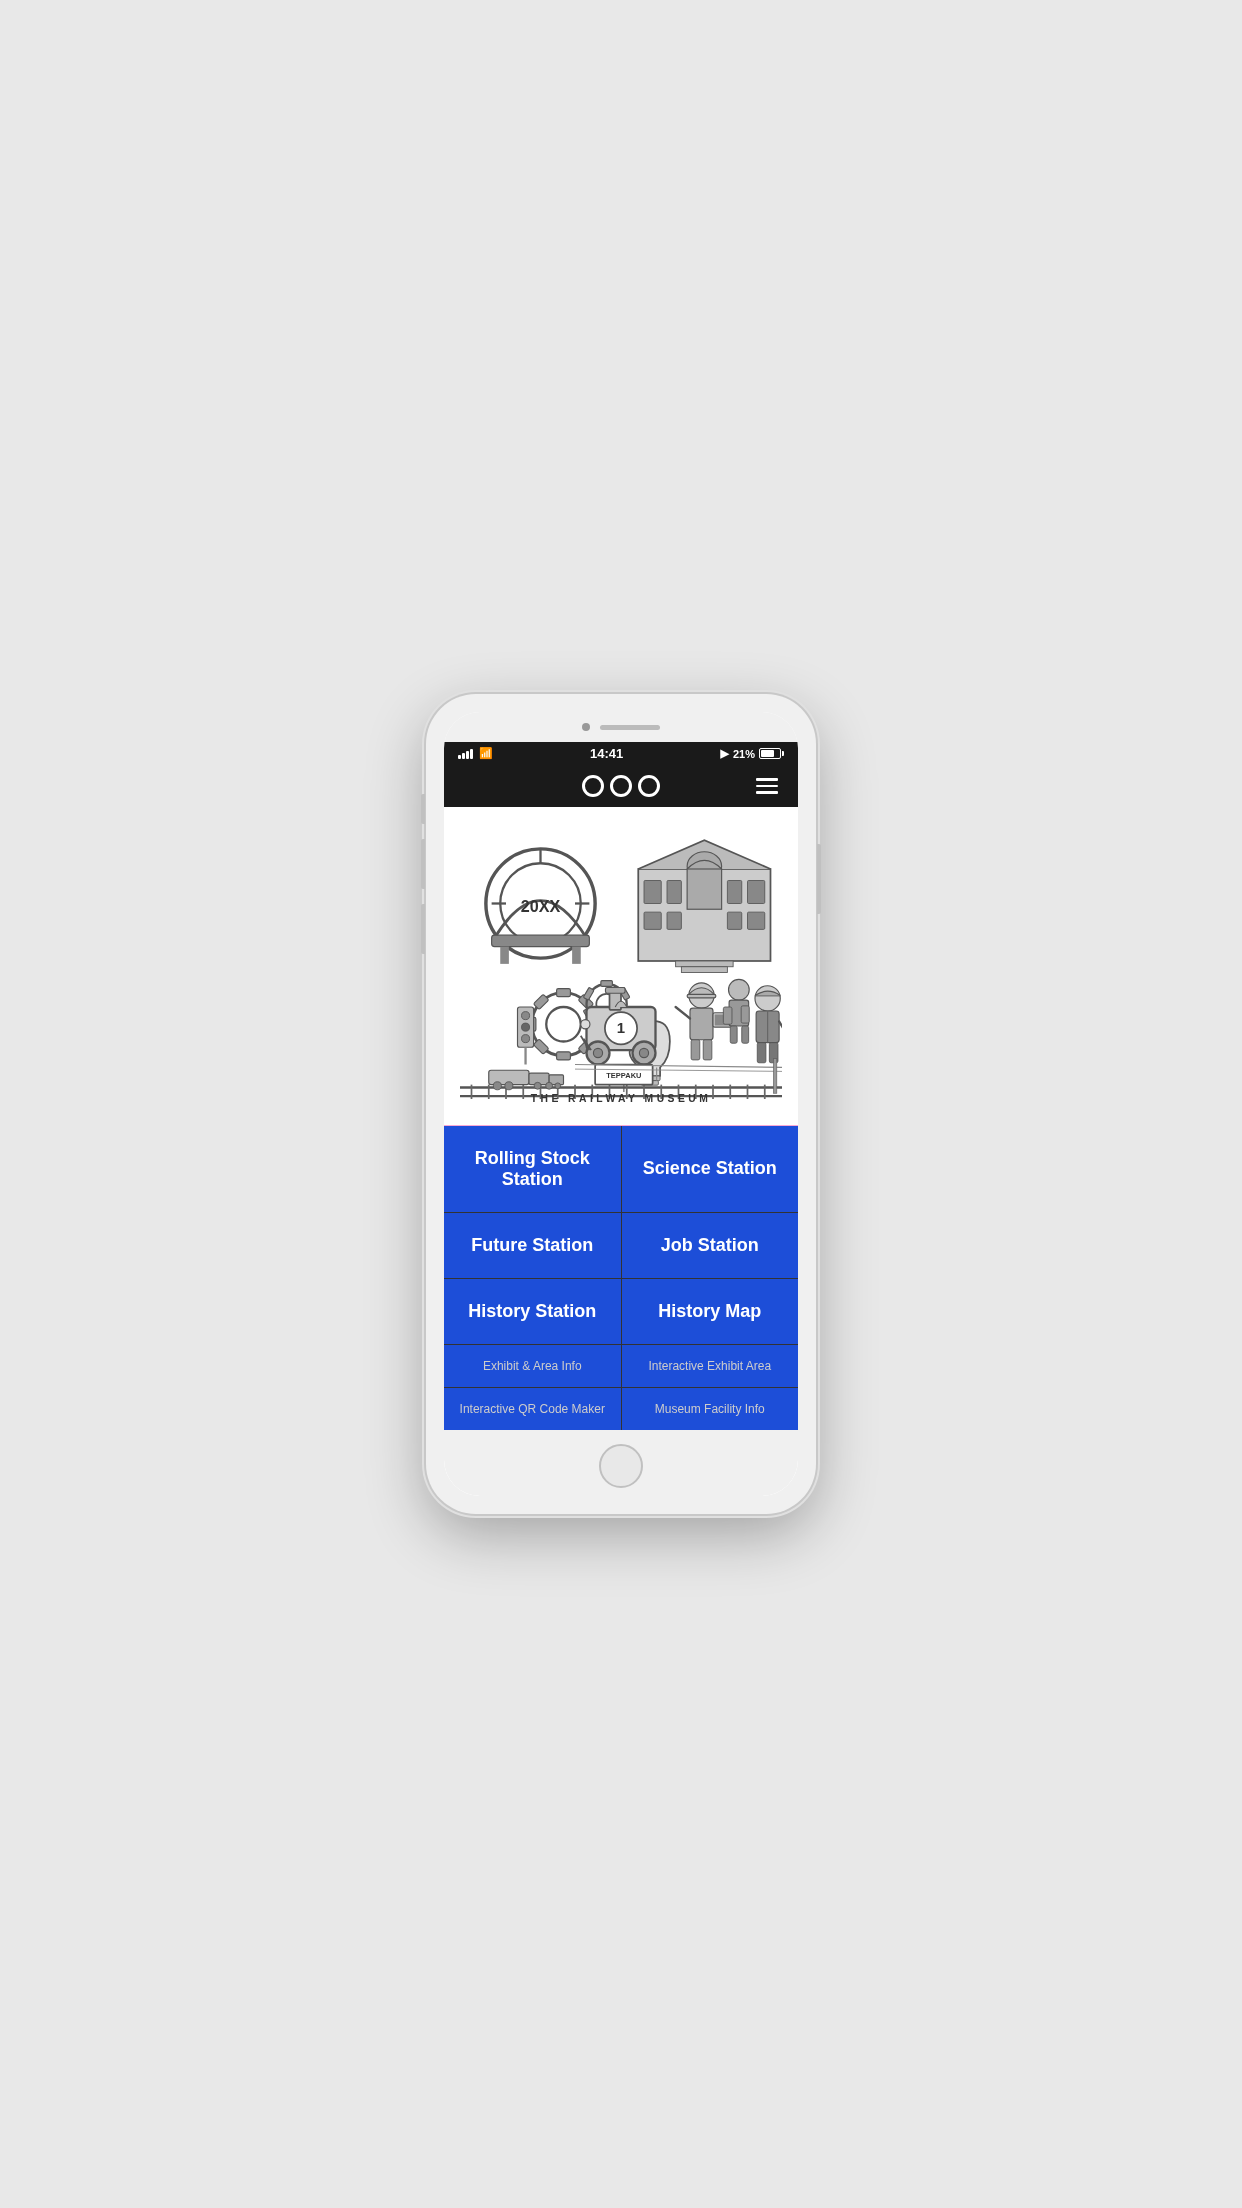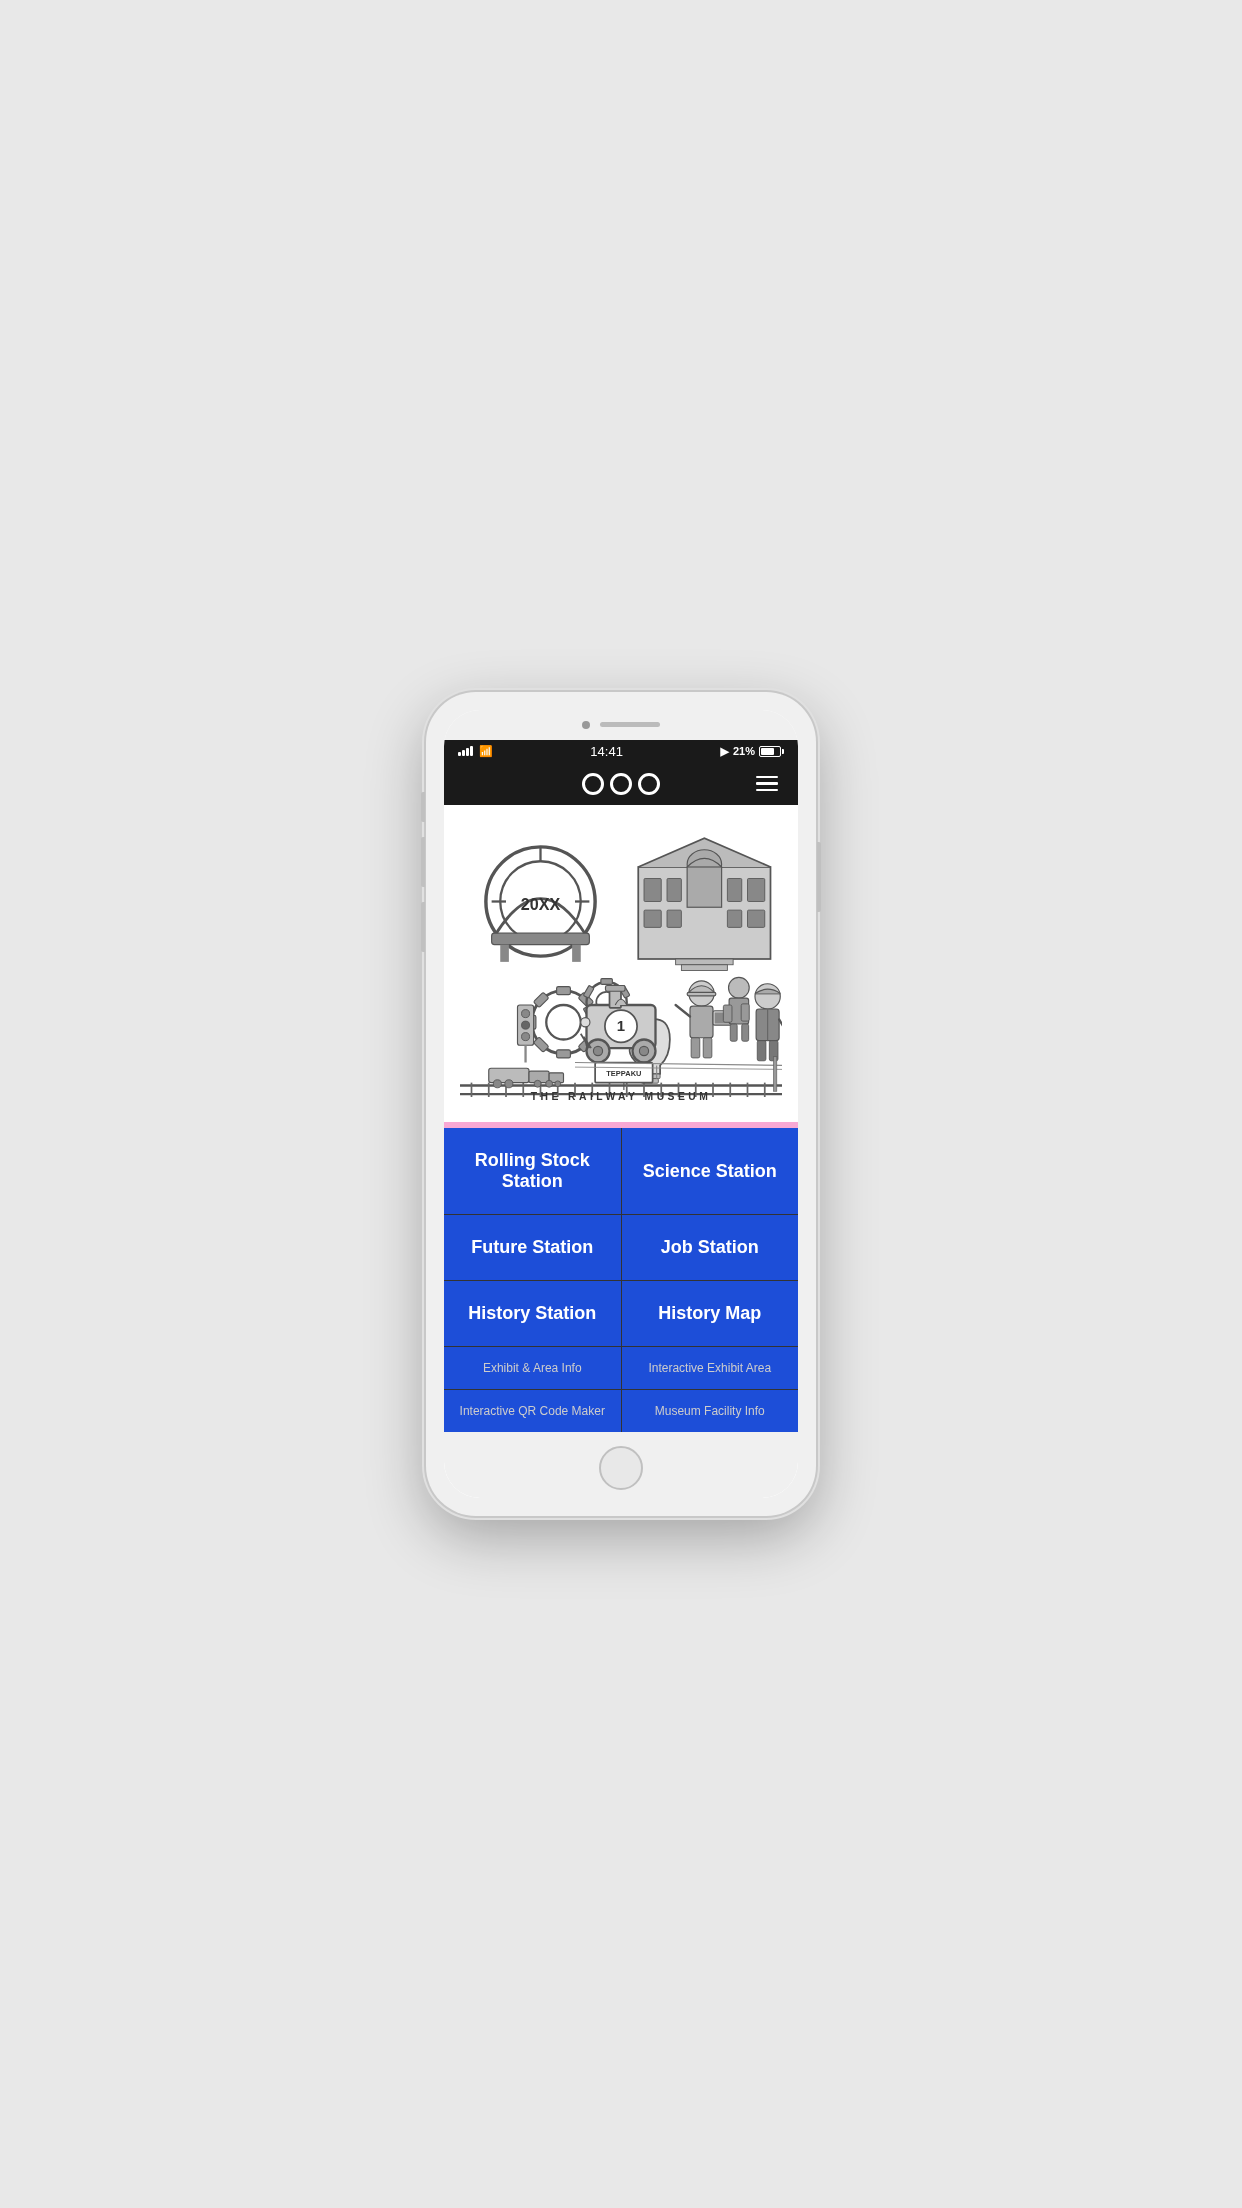--- a/index.html
+++ b/index.html
@@ -128,21 +128,21 @@
       border-radius: 1px;
     }
 
     .wifi-icon {
       font-size: 11px;
       margin-left: 2px;
     }
 
     .status-center {
       font-size: 13px;
-      font-weight: 400;
+      font-weight: 700;
     }
 
     .status-right {
       display: flex;
       align-items: center;
       gap: 4px;
       font-size: 11px;
     }
 
     .battery-icon {
@@ -208,21 +208,21 @@
       width: 22px;
       height: 2.5px;
       background: white;
       border-radius: 1px;
     }
 
     
     .hero-area {
       background: white;
       padding: 16px;
-      border-bottom: 6px solid #f9a8d4;
+      border-bottom: 1px solid #f9a8d4;
     }
 
     
     .menu-grid {
       background: #1d4ed8;
     }
 
     .menu-row {
       display: flex;
       border-bottom: 1px solid #333;

